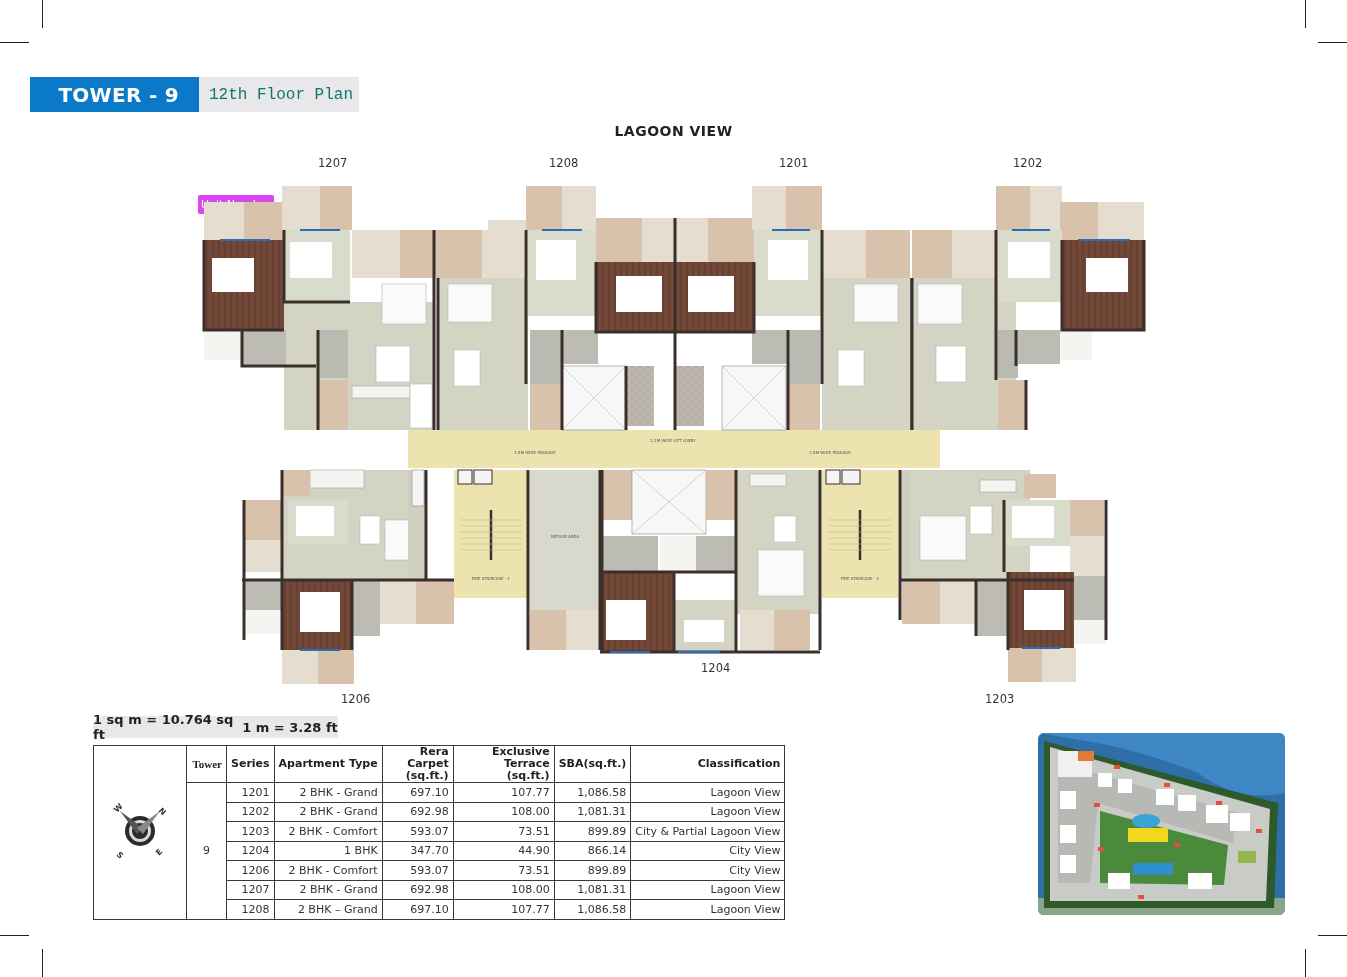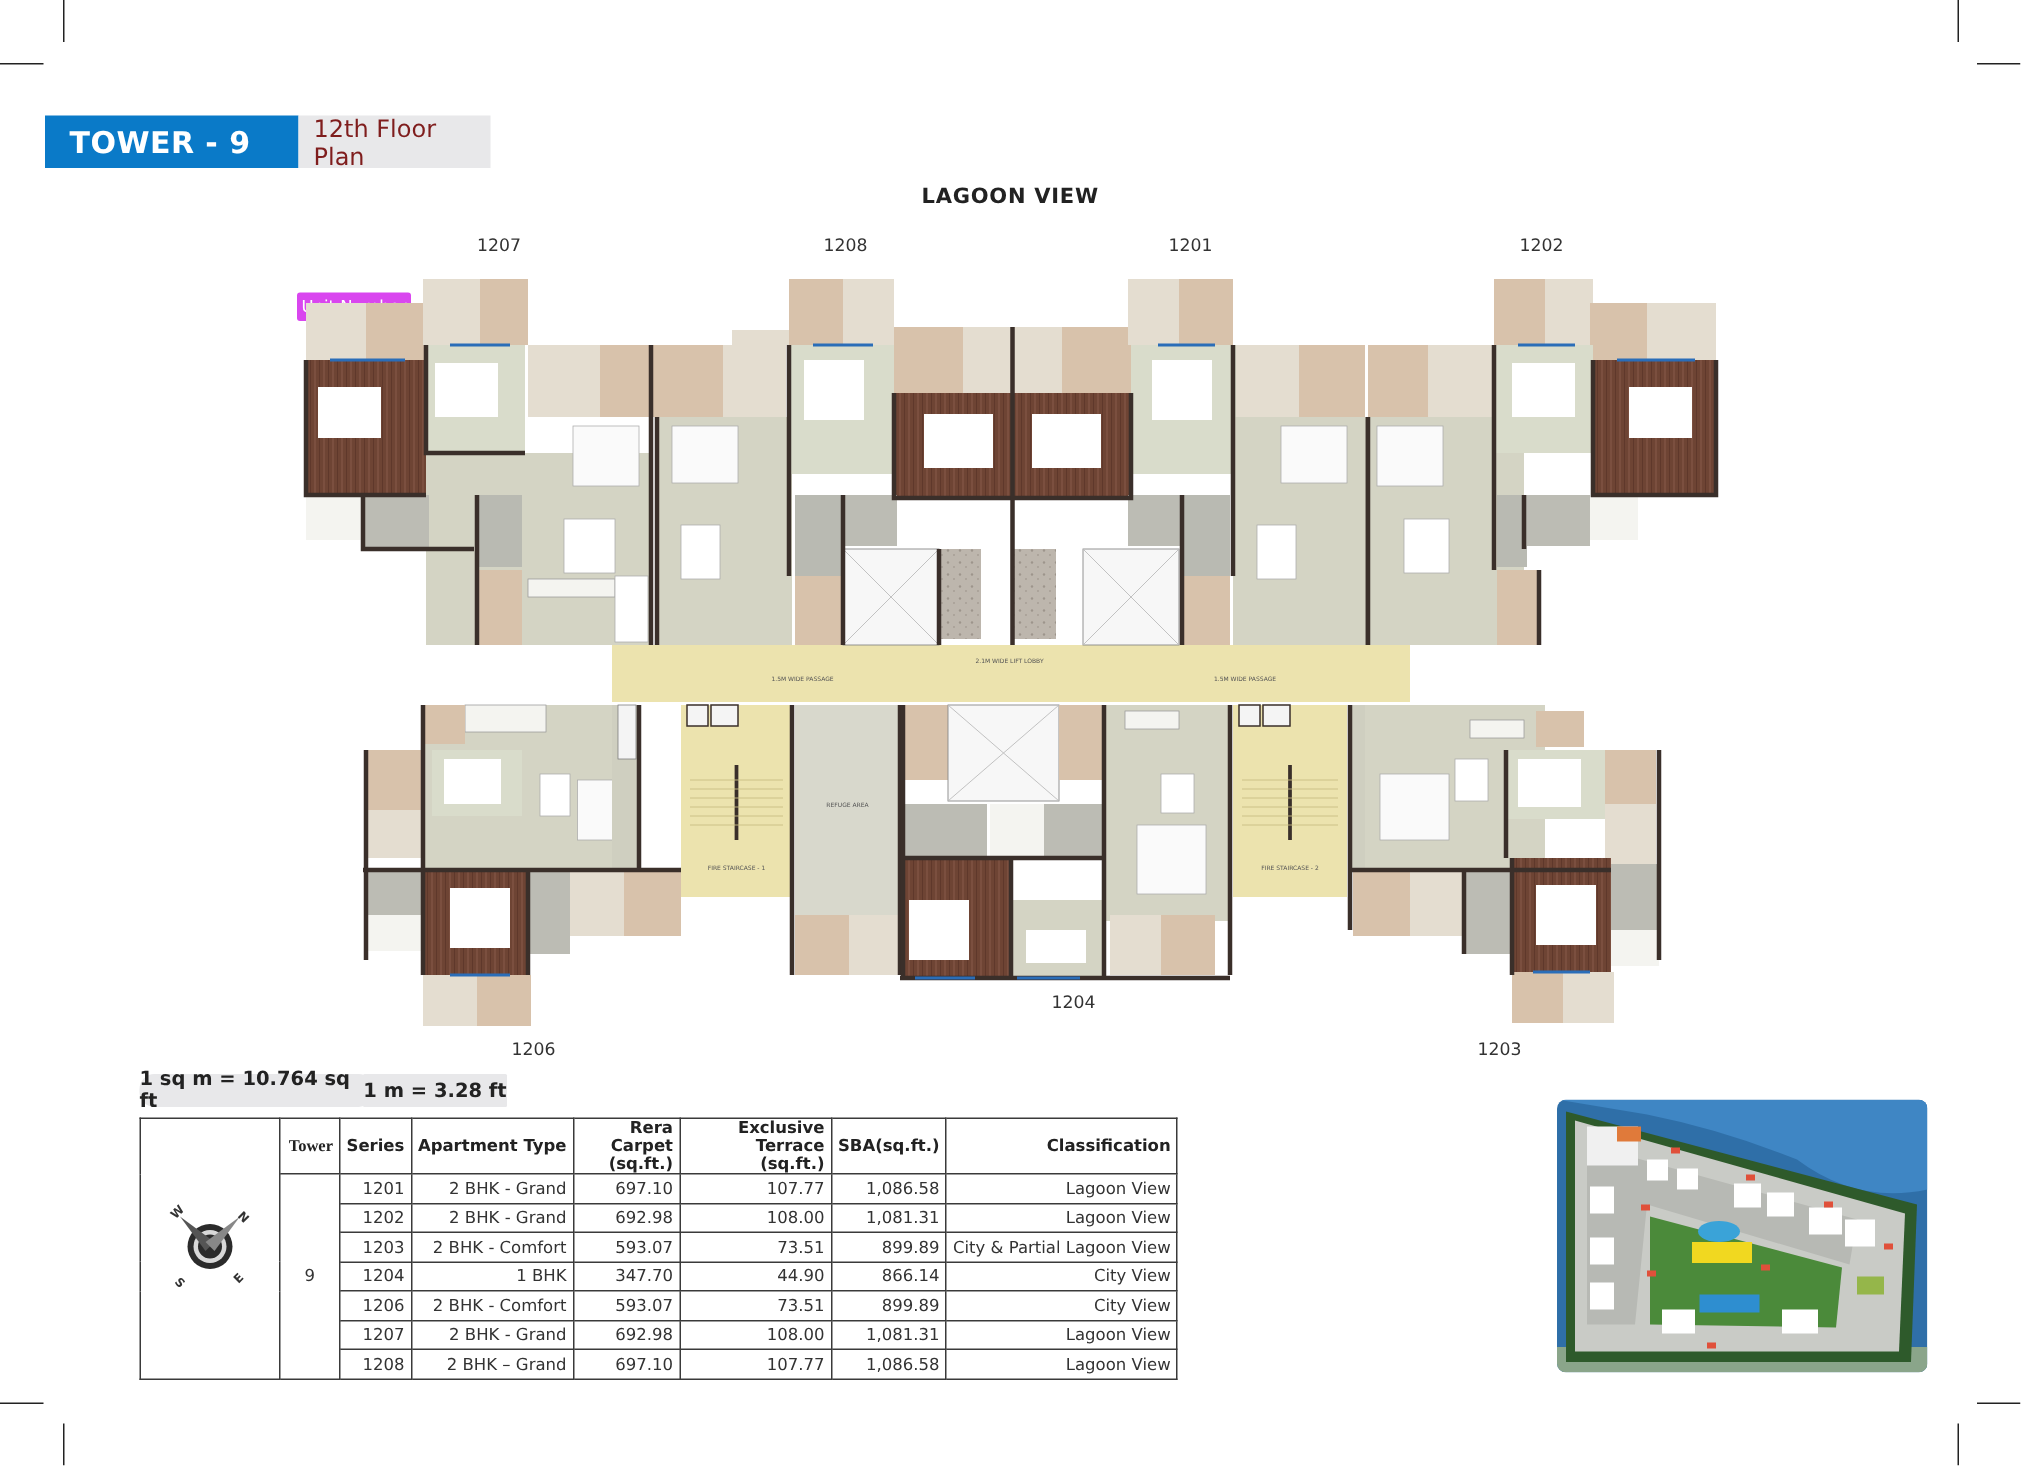--- a/index.html
+++ b/index.html
@@ -3,23 +3,23 @@
   <meta charset="utf-8">
   <style>
     * { box-sizing: border-box; margin: 0; padding: 0; }
     html, body { width: 1347px; height: 977px; background: #ffffff; overflow: hidden; }
     body { position: relative; font-family: "DejaVu Sans", "Liberation Sans", sans-serif; color: #222; }
 
     .crop { position: absolute; background: #222; }
 
     .title-bar { position: absolute; left: 30px; top: 77px; height: 35px; display: flex; }
     .title-tower { width: 169px; height: 35px; background: #0a7ac8; color: #fff; font-weight: bold;
-      font-size: 20px; display: flex; align-items: center; justify-content: flex-end; padding-right: 32px; letter-spacing: 0.3px; }
-    .title-floor { width: 128px; height: 35px; background: #e8e8ea; color: #7f1d1d; font-size: 16px;
-      display: flex; align-items: center; padding-left: 10px; }
+      font-size: 20px; display: flex; align-items: center; justify-content: flex-end; padding-right: 20px; letter-spacing: 0.3px; }
+    .title-floor { width: 160px; height: 35px; background: #e8e8ea; color: #0f766e; font-size: 16px;
+      display: flex; align-items: center; padding-left: 10px; font-family: Liberation Mono, monospace; }
 
     .section-title { position: absolute; left: 600px; top: 123px; width: 147px; text-align: center;
       font-weight: bold; font-size: 14px; color: #222; letter-spacing: 0.5px; }
 
     .unit-number-badge { position: absolute; left: 198px; top: 154px; width: 76px; height: 19px; background: #d946ef;
       color: #fff; font-size: 11px; border-radius: 2px; display: flex; align-items: center; justify-content: center; margin-top: 41px; }
     .unit-label { position: absolute; font-size: 11.5px; color: #333; }
 
     .plan { position: absolute; left: 190px; top: 180px; }
 

